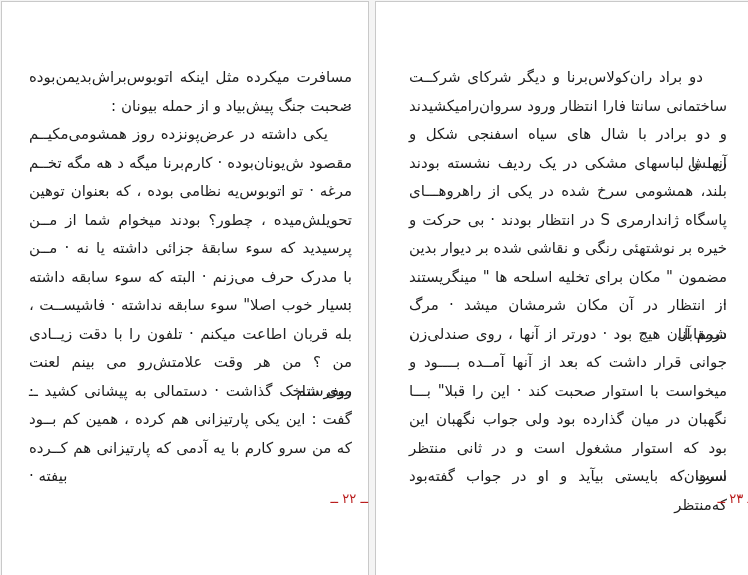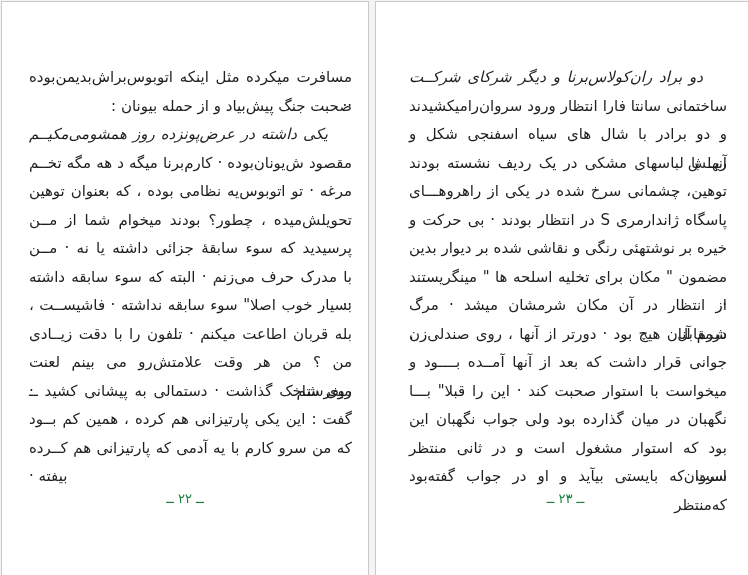--- a/index.html
+++ b/index.html
@@ -36,34 +36,34 @@
   .page-left  .text-block { right: 16px; width: 323px; }
   .page-right .text-block { right: 28px; width: 318px; }
 
   .line {
     height: 28.5px;
     line-height: 28.5px;
     text-align: justify;
     text-align-last: justify;
     white-space: normal;
   }
-  .line.indent   { padding-right: 24px; font-style: italic; }
+  .line.indent   { padding-right: 24px; }
   .line.para-end { text-align-last: right; }
   .line.end-left { text-align-last: left; }
 
   .page-number {
     position: absolute;
     top: 489px;
     left: 0;
     width: 100%;
-    text-align: center;
+    text-align: right;
     direction: rtl;
     font-size: 13px;
     letter-spacing: 2px;
-    color: #15803d;
+    color: #b91c1c;
   }
 </style>
 </head>
 <body>
 
 <div class="spread">
 
   <div class="page page-left">
     <div class="text-block">
         <div class="line">مسافرت میکرده مثل اینکه اتوبوس‌براش‌بدیمن‌بوده ··</div>
@@ -84,21 +84,21 @@
       </div>
     <div class="page-number">ــ ۲۲ ــ</div>
   </div>
 
   <div class="page page-right">
     <div class="text-block">
         <div class="line indent">دو براد ران‌کولاس‌برنا و دیگر شرکای شرکــت</div>
         <div class="line">ساختمانی سانتا فارا انتظار ورود سروان‌رامیکشیدند</div>
         <div class="line">و دو برادر با شال های سیاه اسفنجی شکل و ریــش</div>
         <div class="line">آنها با لباسهای مشکی در یک ردیف نشسته بودند</div>
-        <div class="line">توهین، چشمانی سرخ شده در یکی از راهروهـــای</div>
+        <div class="line">بلند، همشومی سرخ شده در یکی از راهروهـــای</div>
         <div class="line">پاسگاه ژاندارمری S در انتظار بودند · بی حرکت و</div>
         <div class="line">خیره بر نوشتهئی رنگی و نقاشی شده بر دیوار بدین</div>
         <div class="line">مضمون " مکان برای تخلیه اسلحه ها " مینگریستند ·</div>
         <div class="line">از انتظار در آن مکان شرمشان میشد · مرگ درمقابل .</div>
         <div class="line">شرم آنان هیچ بود · دورتر از آنها ، روی صندلی‌زن</div>
         <div class="line">جوانی قرار داشت که بعد از آنها آمــده بــــود و</div>
         <div class="line">میخواست با استوار صحبت کند · این را قبلا" بـــا</div>
         <div class="line">نگهبان در میان گذارده بود ولی جواب نگهبان این</div>
         <div class="line">بود که استوار مشغول است و در ثانی منتظر سروان</div>
         <div class="line">است که بایستی بیآید و او در جواب گفته‌بود که‌منتظر</div>

